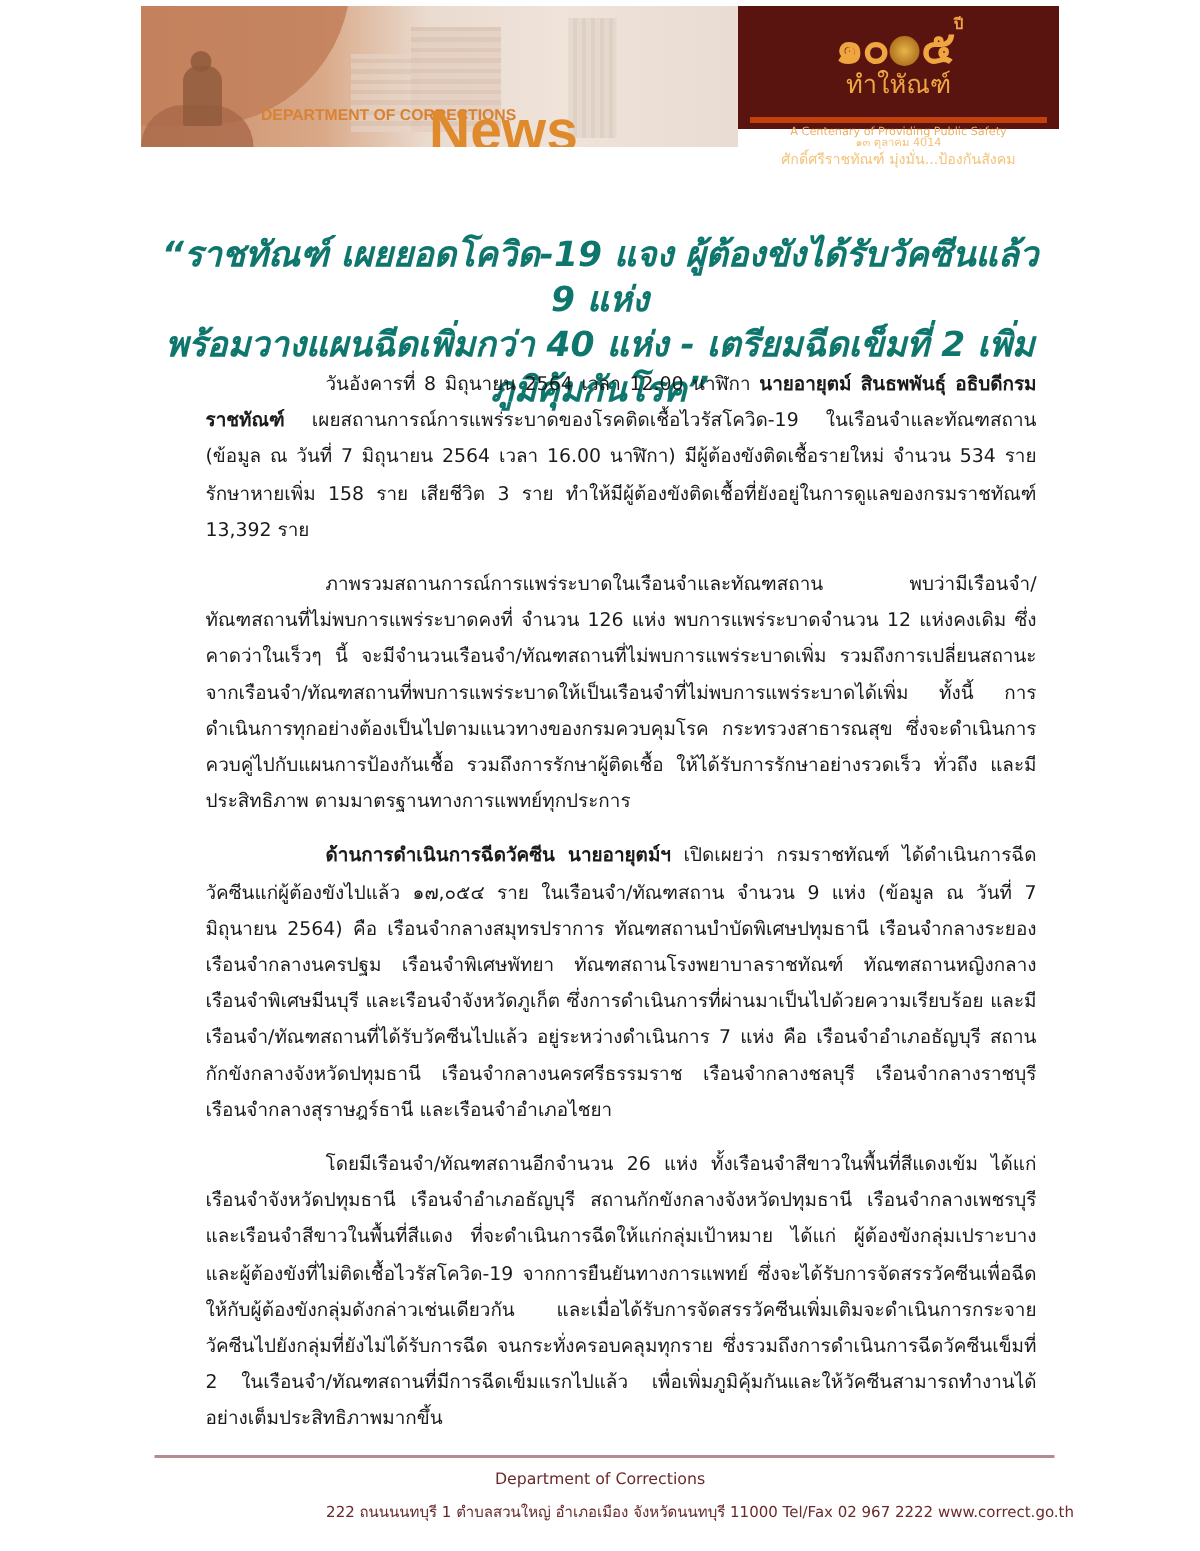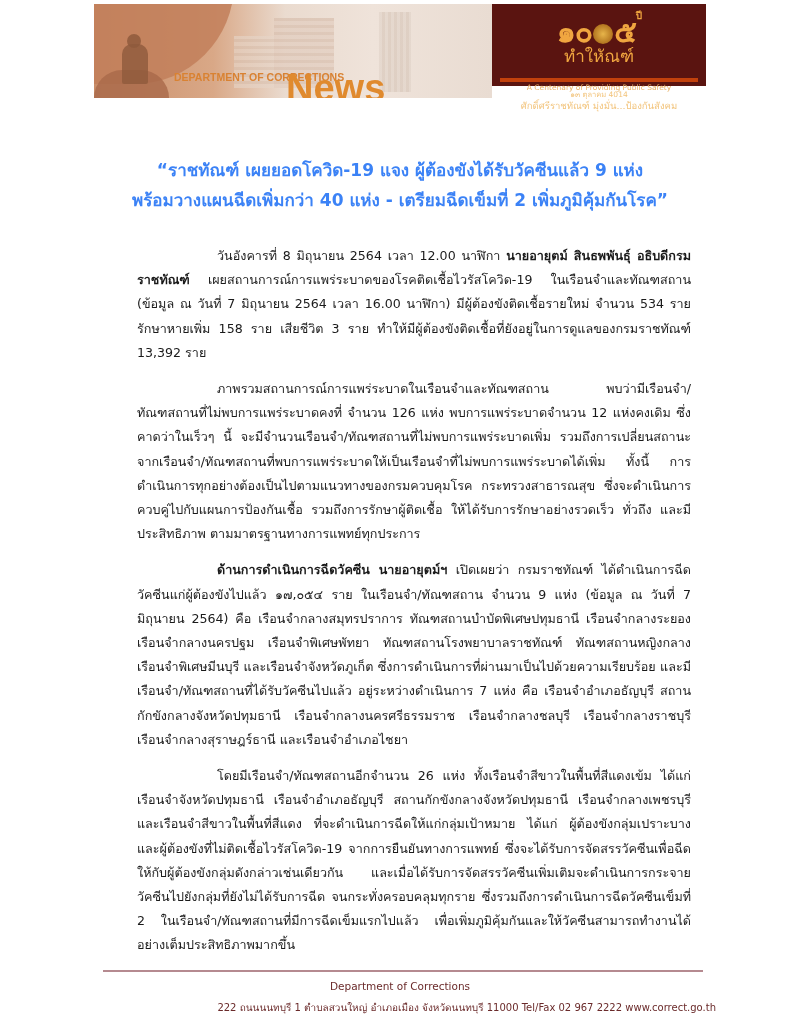--- a/index.html
+++ b/index.html
@@ -32,22 +32,22 @@
     .anniv-num .seal { display: inline-block; width: 20px; height: 20px; border-radius: 50%;
       background: radial-gradient(circle, #e7b54a 0%, #b2741f 70%); vertical-align: middle; margin: 0 1px; }
     .anniv-num .sup { font-size: 10px; vertical-align: top; }
     .anniv-word { position: absolute; left: 0; right: 0; top: 38px; font-size: 17px; color: #f0a640; }
     .motto-th { position: absolute; left: 0; right: 0; top: 62px; font-size: 9.5px; color: #f2c37a; margin-top: 32px; }
     .motto-en { position: absolute; left: 0; right: 0; top: 74px; font-size: 7.5px; color: #e9b266;
       border-top: 4px solid #c2410c; margin: 0 8px; padding-top: 1px; }
     .anniv-date { position: absolute; left: 0; right: 0; top: 84px; font-size: 7.5px; color: #f2c37a; }
 
     .headline { position: absolute; left: 100px; top: 155px; width: 600px; text-align: center;
-      font-family: "DejaVu Sans", sans-serif; font-weight: bold; color: #3b82f6;
-      font-size: 17px; line-height: 30px; }
+      font-family: "DejaVu Sans", sans-serif; font-style: italic; font-weight: bold; color: #0f766e;
+      font-size: 23px; line-height: 30px; }
     .body { position: absolute; left: 125px; top: 232px; width: 578px;
       font-size: 12.6px; line-height: 24.2px; text-align: justify; }
     .body p { margin: 12px; }
     .body p + p { margin-top: 8px; }
     .indent { display: inline-block; width: 125px; }
     .b { font-weight: bold; }
 
     .footer-rule { position: absolute; left: 103px; top: 970px; width: 600px; height: 2px; background: #b58a90; }
     .footer-dept { position: absolute; left: 100px; top: 980px; width: 600px; text-align: center;
       font-size: 10.5px; color: #6a2a2a; }

